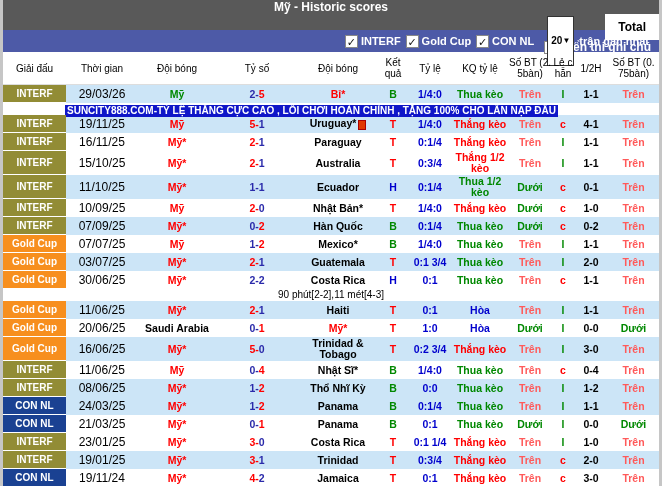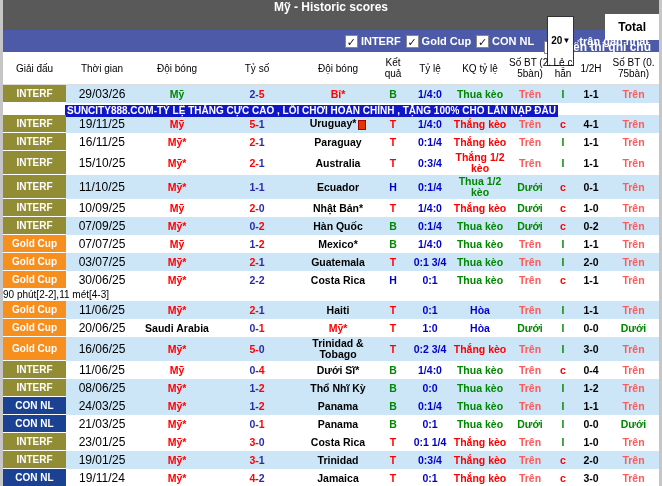--- a/index.html
+++ b/index.html
@@ -32,21 +32,21 @@
   .badge.goldcup{background:#f78f1e;}
   .badge.connl{background:#1a4192;}
   .t-red{color:#ff0000;}
   .t-ltred{color:#ff5a5a;}
   .t-green{color:#008800;}
   .t-blue{color:#0000cd;}
   .t-navy{color:#2a2aaa;}
   .t-black{color:#000;}
   .banner-row{height:12px;background:#fff;line-height:12px;}
   .banner-link{display:inline-block;margin-left:62px;background:#0f16c8;color:#fff;font-size:10px;font-weight:bold;line-height:12px;padding:0 2px;white-space:nowrap;cursor:pointer;}
-  .note-row{height:12px;background:#fff;text-align:left;font-size:10px;line-height:12px;color:#000;}
+  .note-row{height:12px;background:#fff;text-align:center;font-size:10px;line-height:12px;color:#000;}
   .redcard{display:inline-block;width:6px;height:8px;background:#e03800;border:1px solid #a00;vertical-align:middle;margin-left:2px;}
 </style>
 </head>
 <body>
 
 <div class="frame">
   <div class="inner">
 
     <div class="topbar">
       <span class="title">Mỹ - Historic scores</span>
@@ -279,21 +279,21 @@
           <div class="cell t-ltred">Trên</div>
           <div class="cell t-green">l</div>
           <div class="cell">3-0</div>
           <div class="cell t-ltred">Trên</div>
         </div>
         <div class="grid mrow">
           <div class="badge interf">INTERF</div>
           <div class="cell date">11/06/25</div>
           <div class="cell t-red">Mỹ</div>
           <div class="cell"><span class="t-navy">0</span><span class="t-navy">-</span><span class="t-red">4</span></div>
-          <div class="cell t-black">Dưới Sĩ*</div>
+          <div class="cell t-black">Nhật Sĩ*</div>
           <div class="cell t-green">B</div>
           <div class="cell t-blue">1/4:0</div>
           <div class="cell t-green">Thua kèo</div>
           <div class="cell t-ltred">Trên</div>
           <div class="cell t-red">c</div>
           <div class="cell">0-4</div>
           <div class="cell t-ltred">Trên</div>
         </div>
         <div class="grid mrow altbg">
           <div class="badge interf">INTERF</div>

